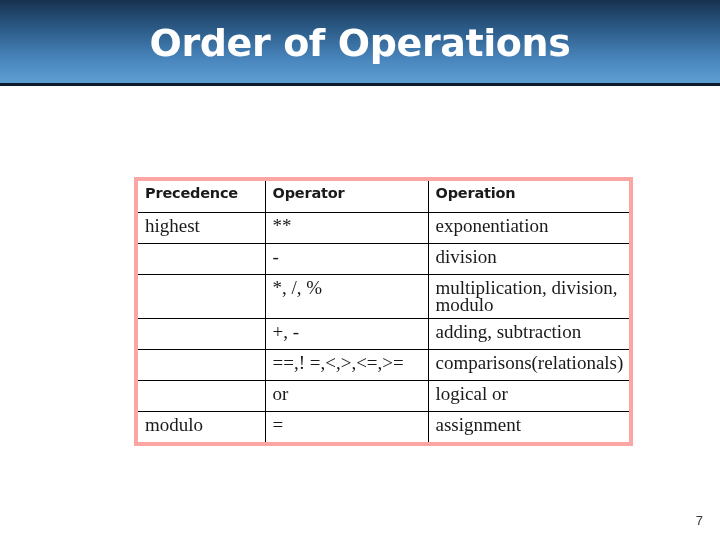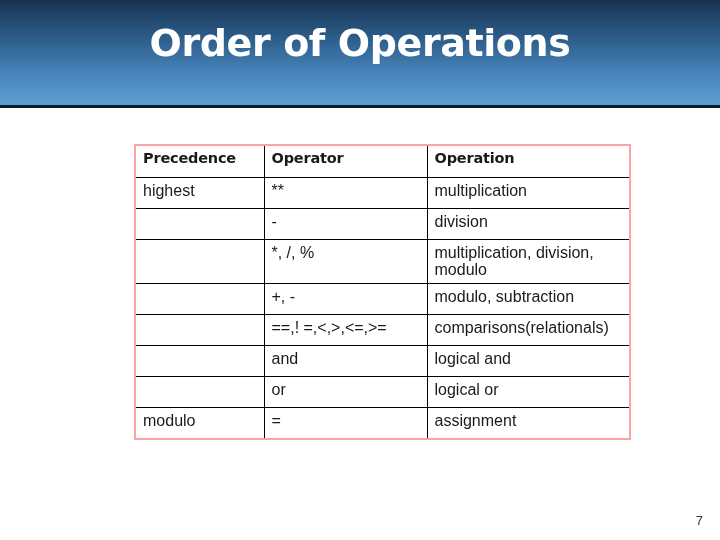--- a/index.html
+++ b/index.html
@@ -15,21 +15,21 @@
     overflow: hidden;
     position: relative;
   }
 
   
   .title-banner {
     position: absolute;
     left: 0;
     top: 0;
     width: 720px;
-    height: 108px;
+    height: 86px;
     background: linear-gradient(to bottom,
                 #16304d 0%,
                 #1c3c5e 8%,
                 #2e5f8c 38%,
                 #4986bd 72%,
                 #5a9bd0 96%,
                 #5a9bd0 100%);
     border-bottom: 3px solid #0d1a2b;
     box-sizing: border-box;
   }
@@ -52,35 +52,36 @@
   .ops-table-wrap {
     position: absolute;
     left: 134px;
     top: 144px;
     width: 495px;
   }
   table.ops-table {
     border-collapse: collapse;
     width: 495px;
     table-layout: fixed;
-    border: 2px solid #fca5a5;
+    border: 4px solid #fca5a5;
+    margin-top: 33px;
   }
   table.ops-table col.c-prec { width: 129px; }
   table.ops-table col.c-op   { width: 163px; }
   table.ops-table col.c-desc { width: 203px; }
 
   table.ops-table th,
   table.ops-table td {
     border: 1.5px solid #000000;
     padding: 4px 7px 5px 7px;
     vertical-align: top;
-    font-size: 16px;
+    font-size: 19px;
     line-height: 17px;
     color: #1a1a1a;
-    font-family: Liberation Sans, sans-serif;
+    font-family: Liberation Serif, serif;
     text-align: left;
     background: #ffffff;
   }
   table.ops-table thead th {
     font-weight: bold;
     font-family: "DejaVu Sans", sans-serif;
     font-size: 14.5px;
     letter-spacing: -0.2px;
     height: 22px;
   }
@@ -122,46 +123,41 @@
       <tr>
         <th>Precedence</th>
         <th>Operator</th>
         <th>Operation</th>
       </tr>
     </thead>
     <tbody>
       <tr>
         <td>highest</td>
         <td class="op-cell">**</td>
-        <td>multiplication</td>
+        <td>exponentiation</td>
       </tr>
       <tr>
         <td></td>
         <td class="op-cell">-</td>
         <td>division</td>
       </tr>
       <tr>
         <td class="tall-cell"></td>
         <td class="op-cell tall-cell">*, /, %</td>
         <td class="tall-cell">multiplication, division, modulo</td>
       </tr>
       <tr>
         <td></td>
         <td class="op-cell">+, -</td>
-        <td>modulo, subtraction</td>
+        <td>adding, subtraction</td>
       </tr>
       <tr>
         <td></td>
         <td class="op-cell">==,! =,&lt;,&gt;,&lt;=,&gt;=</td>
         <td>comparisons(relationals)</td>
-      </tr>
-      <tr>
-        <td></td>
-        <td class="op-cell">and</td>
-        <td>logical and</td>
       </tr>
       <tr>
         <td></td>
         <td class="op-cell">or</td>
         <td>logical or</td>
       </tr>
       <tr>
         <td>modulo</td>
         <td class="op-cell">=</td>
         <td>assignment</td>

